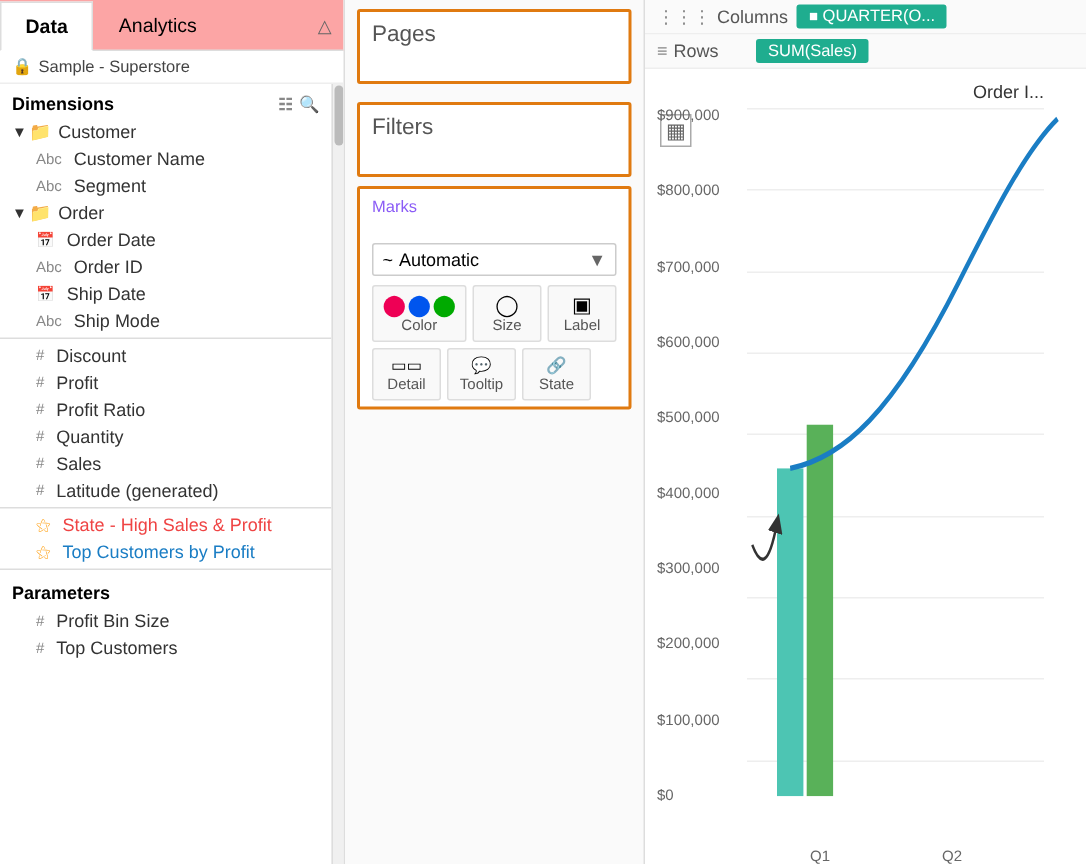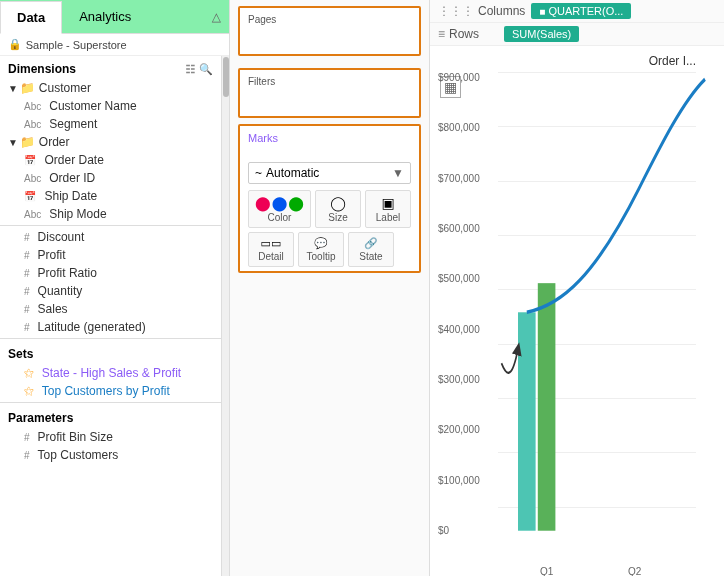--- a/index.html
+++ b/index.html
@@ -3,21 +3,21 @@
   <meta charset="utf-8">
   <style>
     * { box-sizing: border-box; margin: 0; padding: 0; }
     body { font-family: 'Segoe UI', Arial, sans-serif; font-size: 12px; background: #f0f0f0; width: 724px; height: 576px; overflow: hidden; }
 
     .app-container { display: flex; width: 724px; height: 576px; background: #fff; }
 
     
     .sidebar { width: 230px; height: 100%; background: #fff; border-right: 1px solid #ddd; display: flex; flex-direction: column; overflow: hidden; }
 
-    .sidebar-tabs { display: flex; align-items: center; border-bottom: 1px solid #ddd; padding: 0; background: #86efac; }
+    .sidebar-tabs { display: flex; align-items: center; border-bottom: 1px solid #ddd; padding: 0; background: #fca5a5; }
     .sidebar-tab { padding: 8px 16px; font-size: 13px; cursor: pointer; border: 1px solid transparent; background: transparent; }
     .sidebar-tab.active { background: #fff; border-top: 1px solid #ddd; border-left: 1px solid #ddd; border-right: 1px solid #ddd; border-bottom: 1px solid #fff; font-weight: bold; margin-bottom: -1px; }
     .sidebar-tab-icon { margin-left: auto; padding: 8px; color: #666; cursor: pointer; }
 
     .datasource-row { display: flex; align-items: center; padding: 4px 8px; font-size: 11px; color: #444; border-bottom: 1px solid #eee; }
     .datasource-icon { margin-right: 4px; color: #888; }
 
     .sidebar-content { flex: 1; overflow-y: auto; overflow-x: hidden; }
 
     .section-header { font-weight: bold; font-size: 12px; padding: 6px 8px 3px 8px; display: flex; align-items: center; justify-content: space-between; }
@@ -33,21 +33,21 @@
 
     .type-icon-abc { color: #888; font-size: 10px; font-style: normal; }
     .type-icon-cal { color: #7ab; font-size: 10px; }
     .type-icon-hash { color: #4a9; font-size: 10px; }
     .type-icon-set { color: #f90; font-size: 11px; }
 
     
     .center-panel { width: 200px; height: 100%; display: flex; flex-direction: column; border-right: 1px solid #ddd; background: #fafafa; }
 
     .shelf { border: 2px solid #e07a10; margin: 6px 8px; background: #fff; padding: 4px; min-height: 50px; border-radius: 2px; }
-    .shelf-label { font-size: 10px; color: #555; margin-bottom: 2px; padding: 2px 4px; }
+    .shelf-label { font-size: 15px; color: #555; margin-bottom: 2px; padding: 2px 4px; }
 
     .marks-section { border: 2px solid #e07a10; margin: 0 8px 6px 8px; background: #fff; padding: 4px; border-radius: 2px; }
     .marks-label { font-size: 11px; color: #8b5cf6; margin-bottom: 16px; padding: 2px 4px; }
 
     .marks-dropdown { display: flex; align-items: center; border: 1px solid #ccc; background: #fff; padding: 3px 6px; margin: 0 4px 6px 4px; border-radius: 2px; cursor: pointer; font-size: 12px; }
     .marks-dropdown-arrow { margin-left: auto; color: #666; }
 
     .marks-icons-row { display: flex; gap: 4px; margin: 0 4px 4px 4px; }
     .marks-icon-btn { border: 1px solid #ddd; background: #f9f9f9; padding: 4px 6px; border-radius: 2px; text-align: center; cursor: pointer; font-size: 10px; min-width: 46px; }
     .marks-icon-label { font-size: 10px; color: #555; margin-top: 1px; }
@@ -178,26 +178,23 @@
           <span class="type-icon type-icon-hash">#</span>
           <span style="margin-left:4px;">Sales</span>
         </div>
         <div class="child-item">
           <span class="type-icon type-icon-hash">#</span>
           <span style="margin-left:4px;">Latitude (generated)</span>
         </div>
 
         <div class="sidebar-divider"></div>
 
-        <div class="section-header">
-          <span>Sets</span>
-        </div>
         <div class="child-item">
           <span class="type-icon type-icon-set" style="color:#f90;">⚝</span>
-          <span style="margin-left:4px; color:#8b5cf6;">State - High Sales &amp; Profit</span>
+          <span style="margin-left:4px; color:#ef4444;">State - High Sales &amp; Profit</span>
         </div>
         <div class="child-item">
           <span class="type-icon type-icon-set" style="color:#f90;">⚝</span>
           <span style="margin-left:4px; color:#1a7dc4;">Top Customers by Profit</span>
         </div>
 
         <div class="sidebar-divider"></div>
 
         <div class="section-header">
           <span>Parameters</span>

